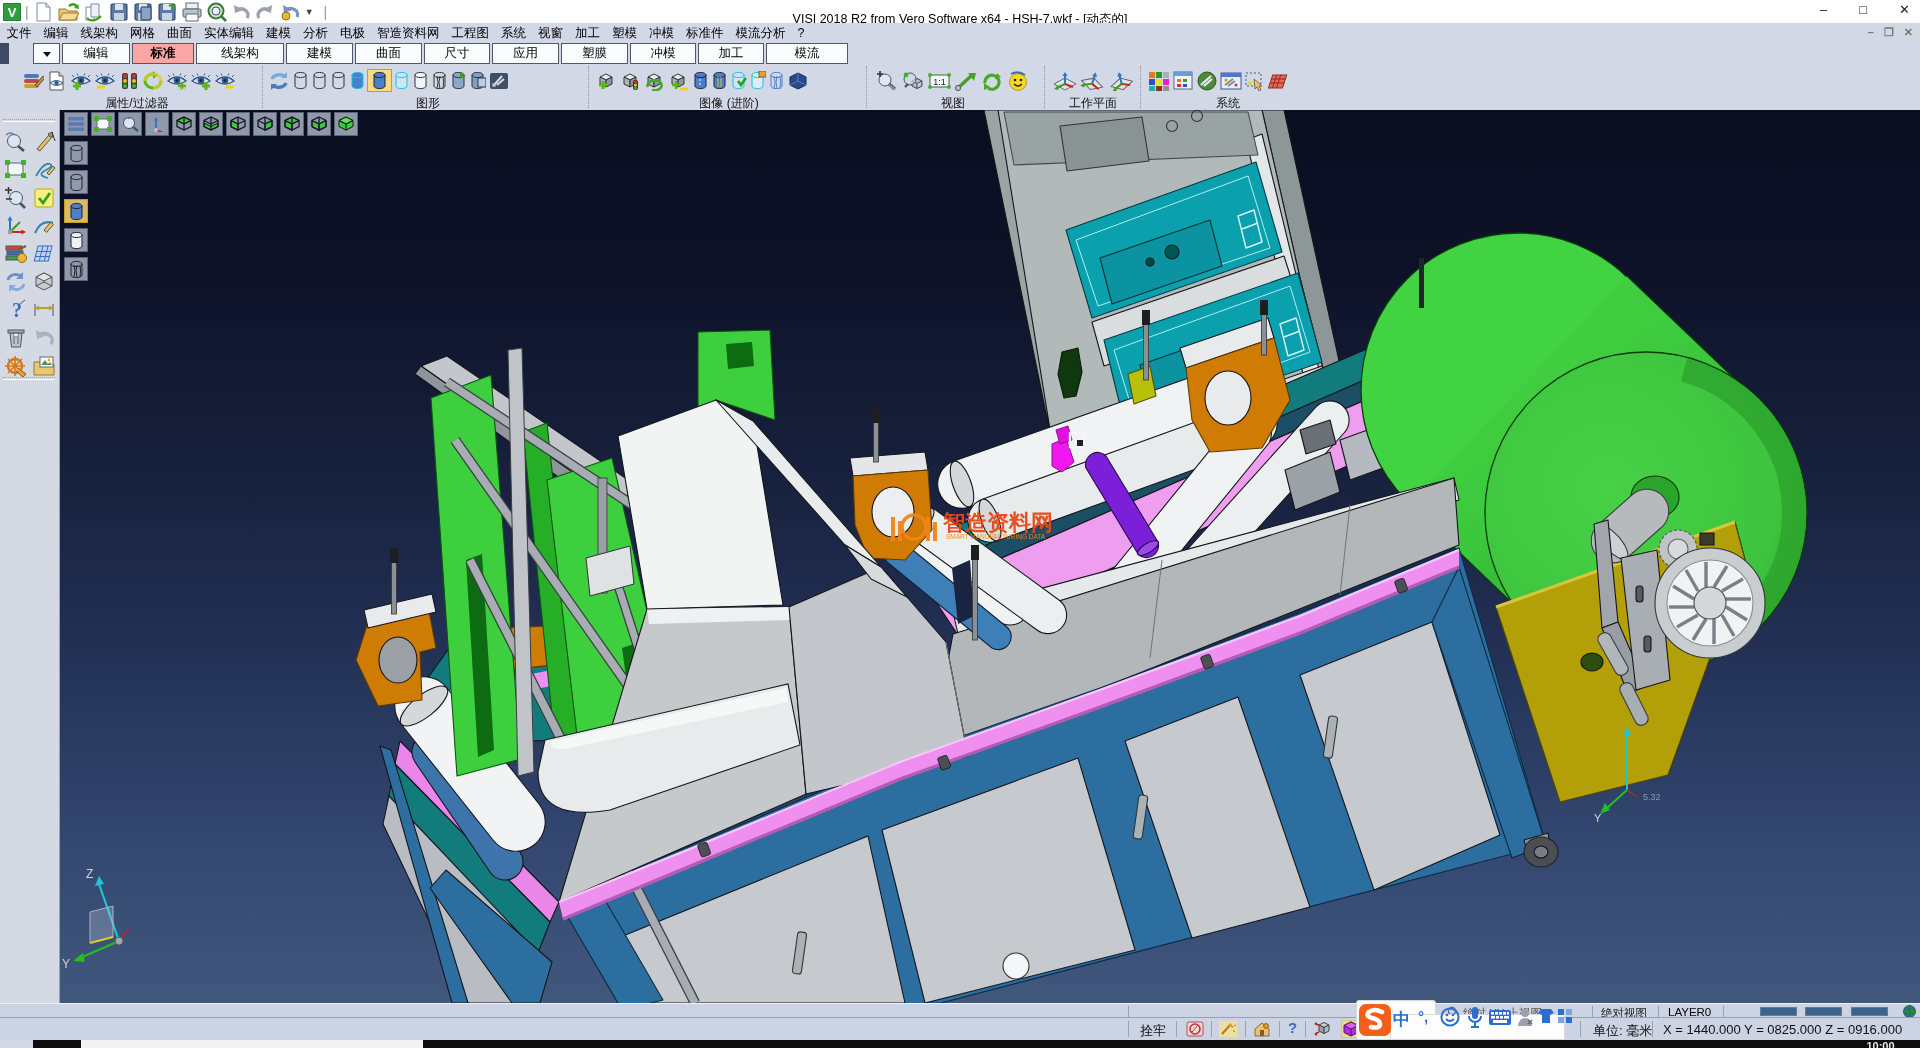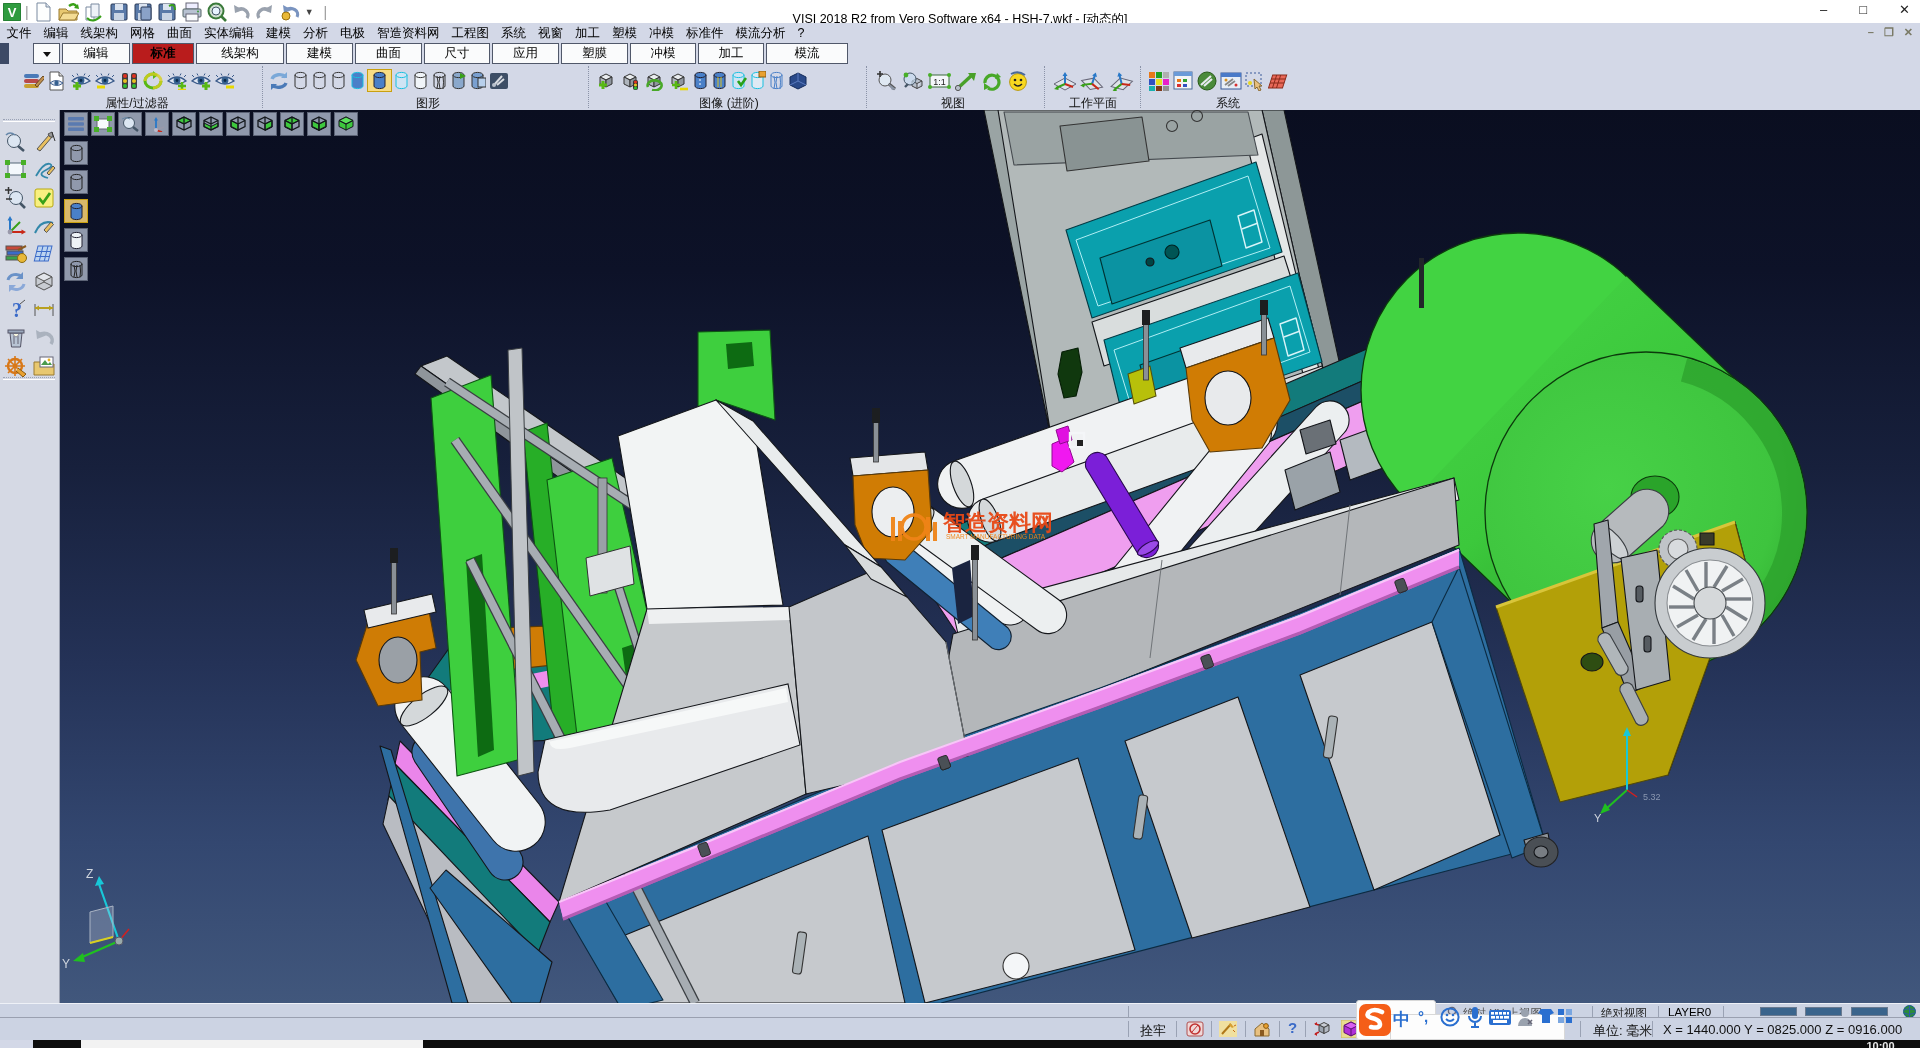--- a/index.html
+++ b/index.html
@@ -9,21 +9,21 @@
   .title-text { position:absolute; left:0; right:0; top:11px; text-align:center; font-size:12.5px; color:#000; }
   .winbtns { position:absolute; right:10px; top:2px; display:flex; gap:32px; color:#222; font-size:13px; }
   .qat { position:absolute; left:3px; top:1px; height:21px; display:flex; align-items:center; gap:4px; }
   .qat svg { display:block; }
   .menubar { position:absolute; left:0; top:23px; width:1920px; height:20px; background:#d3d8e7; display:flex; align-items:center; font-size:12.5px; color:#000; }
   .menubar .m { padding:2px 5.5px; margin-left:1px; }
   .mdibtns { position:absolute; right:7px; top:26px; display:flex; gap:10px; color:#7a7a66; font-size:11px; font-weight:bold;}
   .tabrow { position:absolute; left:0; top:43px; width:1920px; height:21px; background:#d3d8e7; }
   .dockedge { position:absolute; left:0; top:43px; width:9px; height:21px; background:#3d4a66; }
   .tab { position:absolute; top:0; height:21px; border:1px solid #50586a; background:#fafbfc; color:#000; font-size:12.5px; text-align:center; line-height:19px; }
-  .tab.active { background:#b91c1c; font-weight:bold; }
+  .tab.active { background:#fca5a5; font-weight:bold; }
   .drop { position:absolute; left:33px; top:43px; width:27px; height:21px; border:1px solid #50586a; background:#fafbfc; }
   .drop:after { content:""; position:absolute; left:9px; top:8px; border:4px solid transparent; border-top:5px solid #111; }
   .ribbon { position:absolute; left:0; top:64px; width:1920px; height:46px; background:#d3d8e7; }
   .ricons { position:absolute; top:3px; height:27px; display:flex; gap:2px; align-items:center; }
   .rlabel { position:absolute; top:31px; font-size:12px; color:#111; text-align:center; transform:translateX(-50%); white-space:nowrap; }
   .rsep { position:absolute; top:2px; height:42px; width:1px; border-left:1px dotted #8b93a8; }
   .sidebar { position:absolute; left:0; top:110px; width:60px; height:893px; background:#d5d9e4; border-right:1px solid #9aa0b0; }
   .grip { position:absolute; left:3px; width:52px; height:3px; border-top:1px dotted #9aa2b5; border-bottom:1px solid #ffffff; }
   .sideicons { position:absolute; left:2px; top:18px; width:56px; display:flex; flex-wrap:wrap; }
   .sideicons > div { width:28px; height:28px; display:flex; align-items:center; justify-content:center; }

